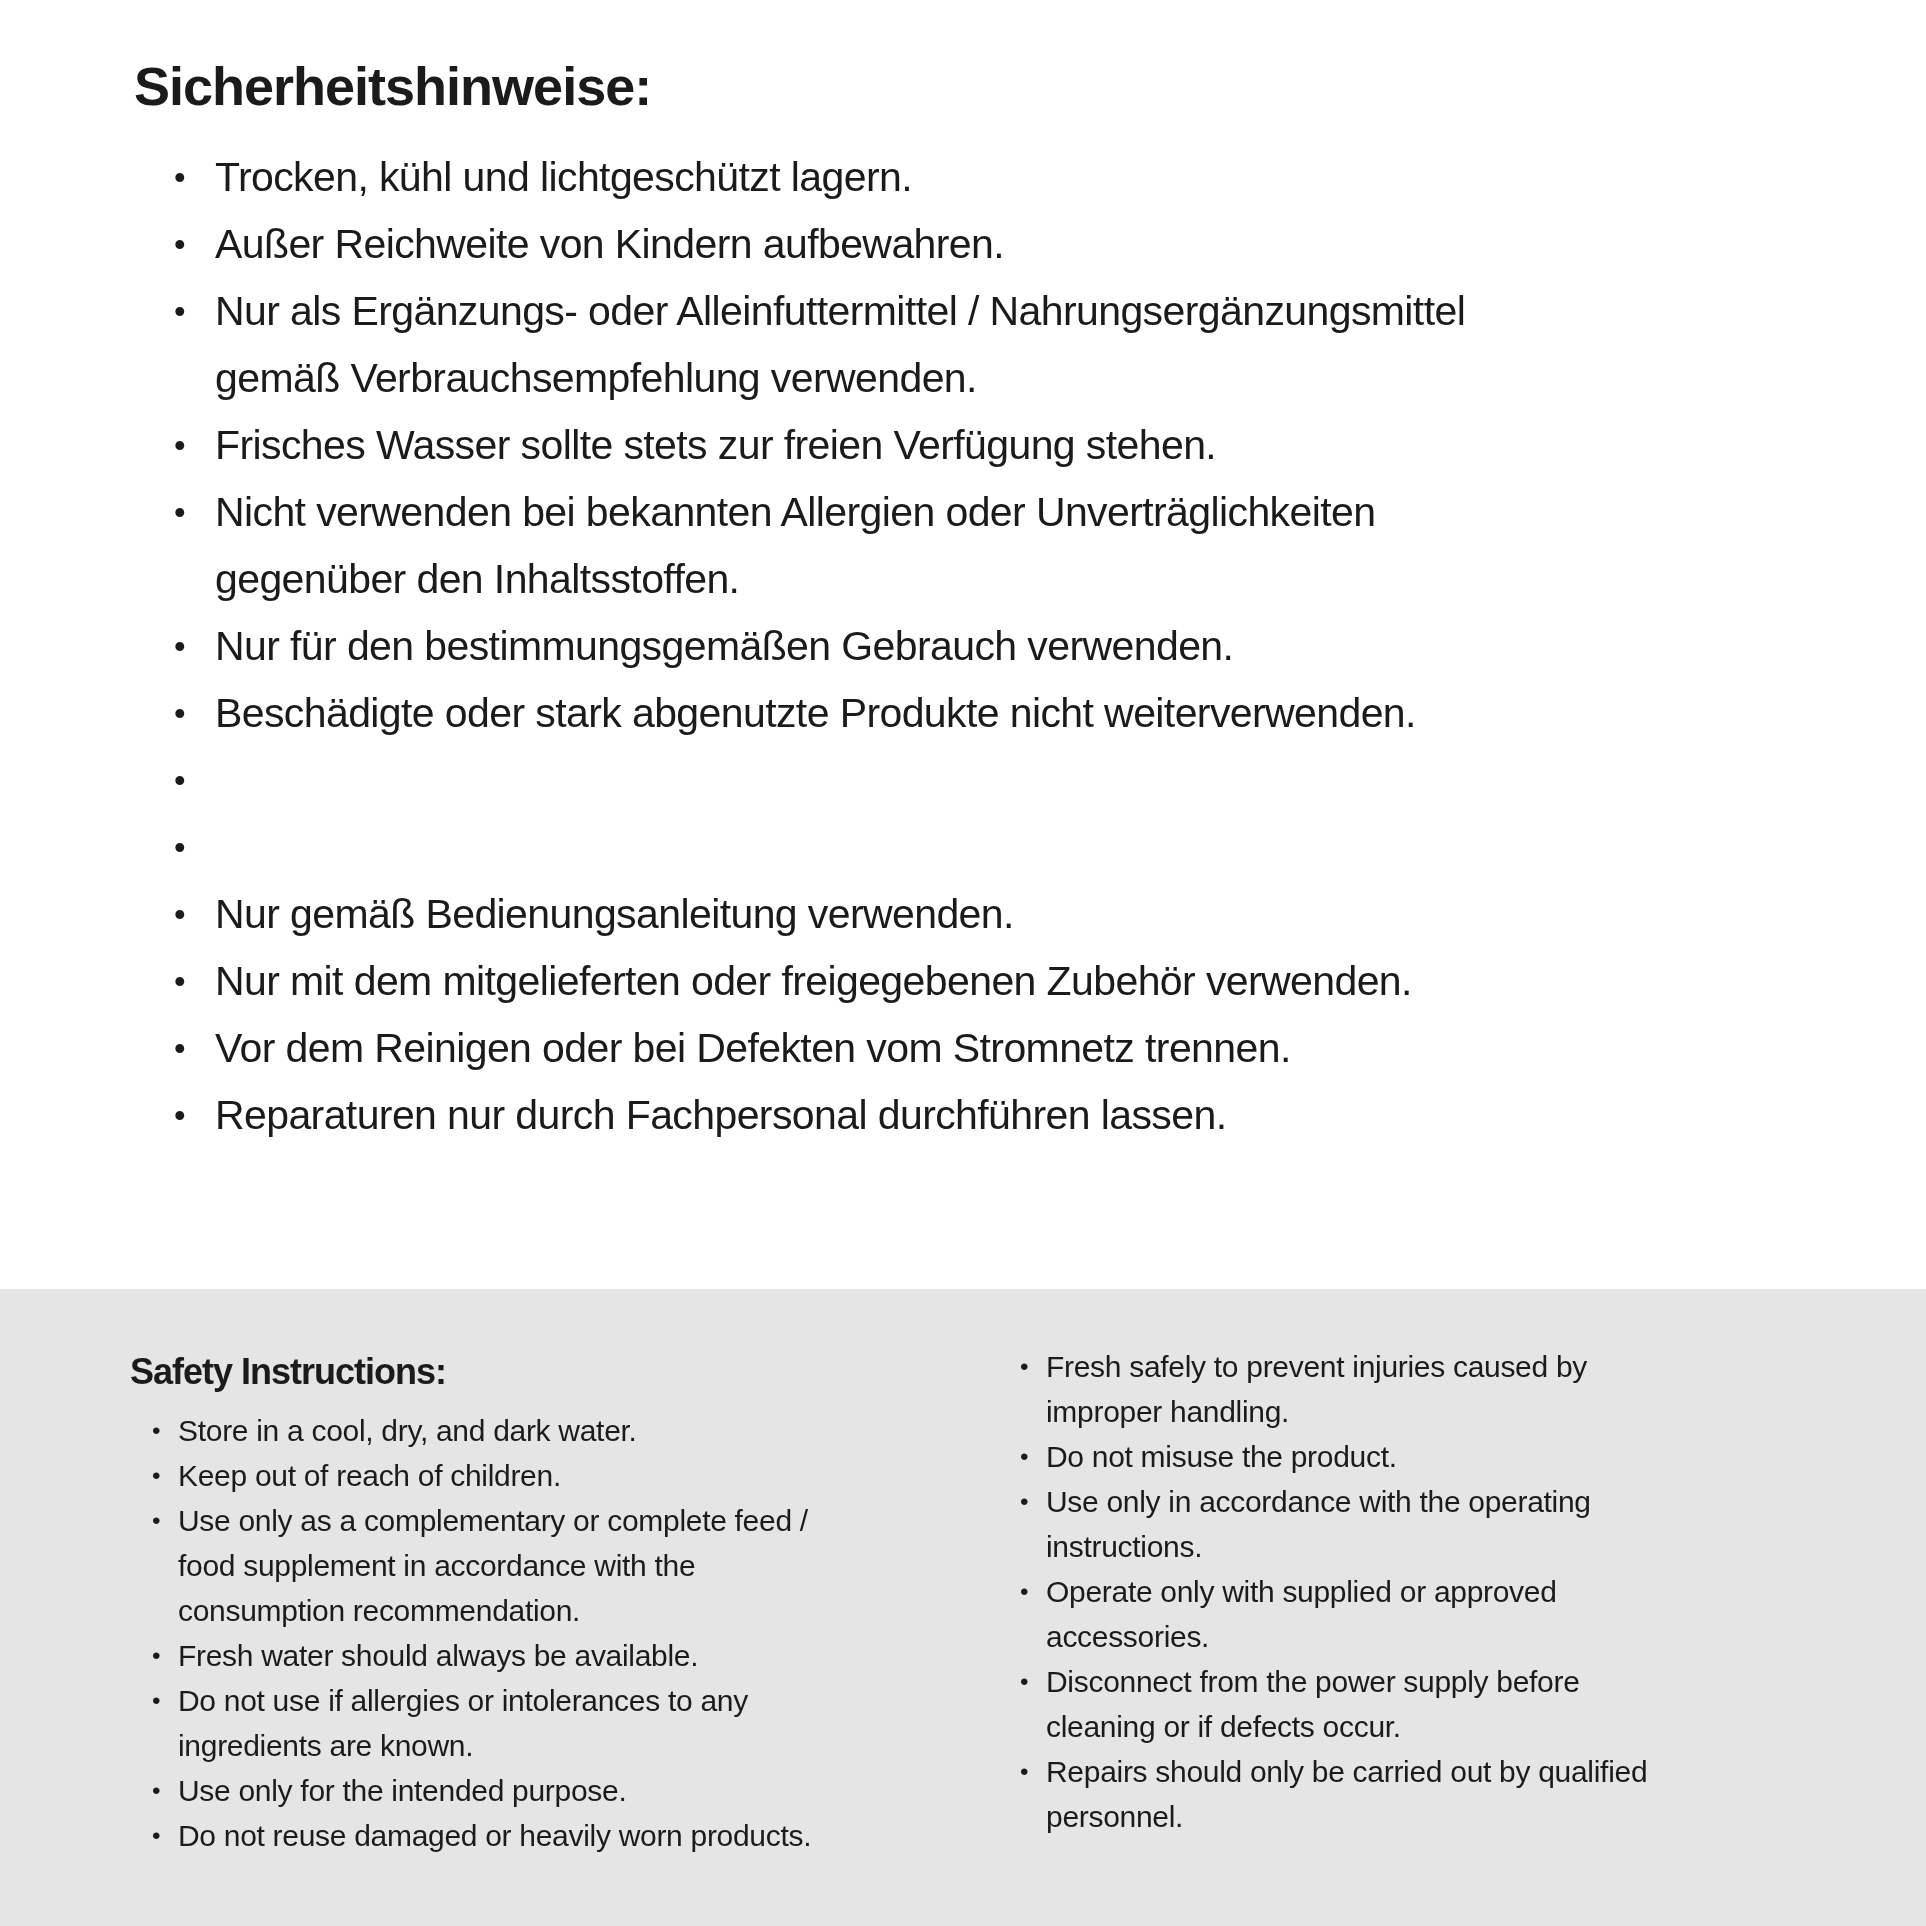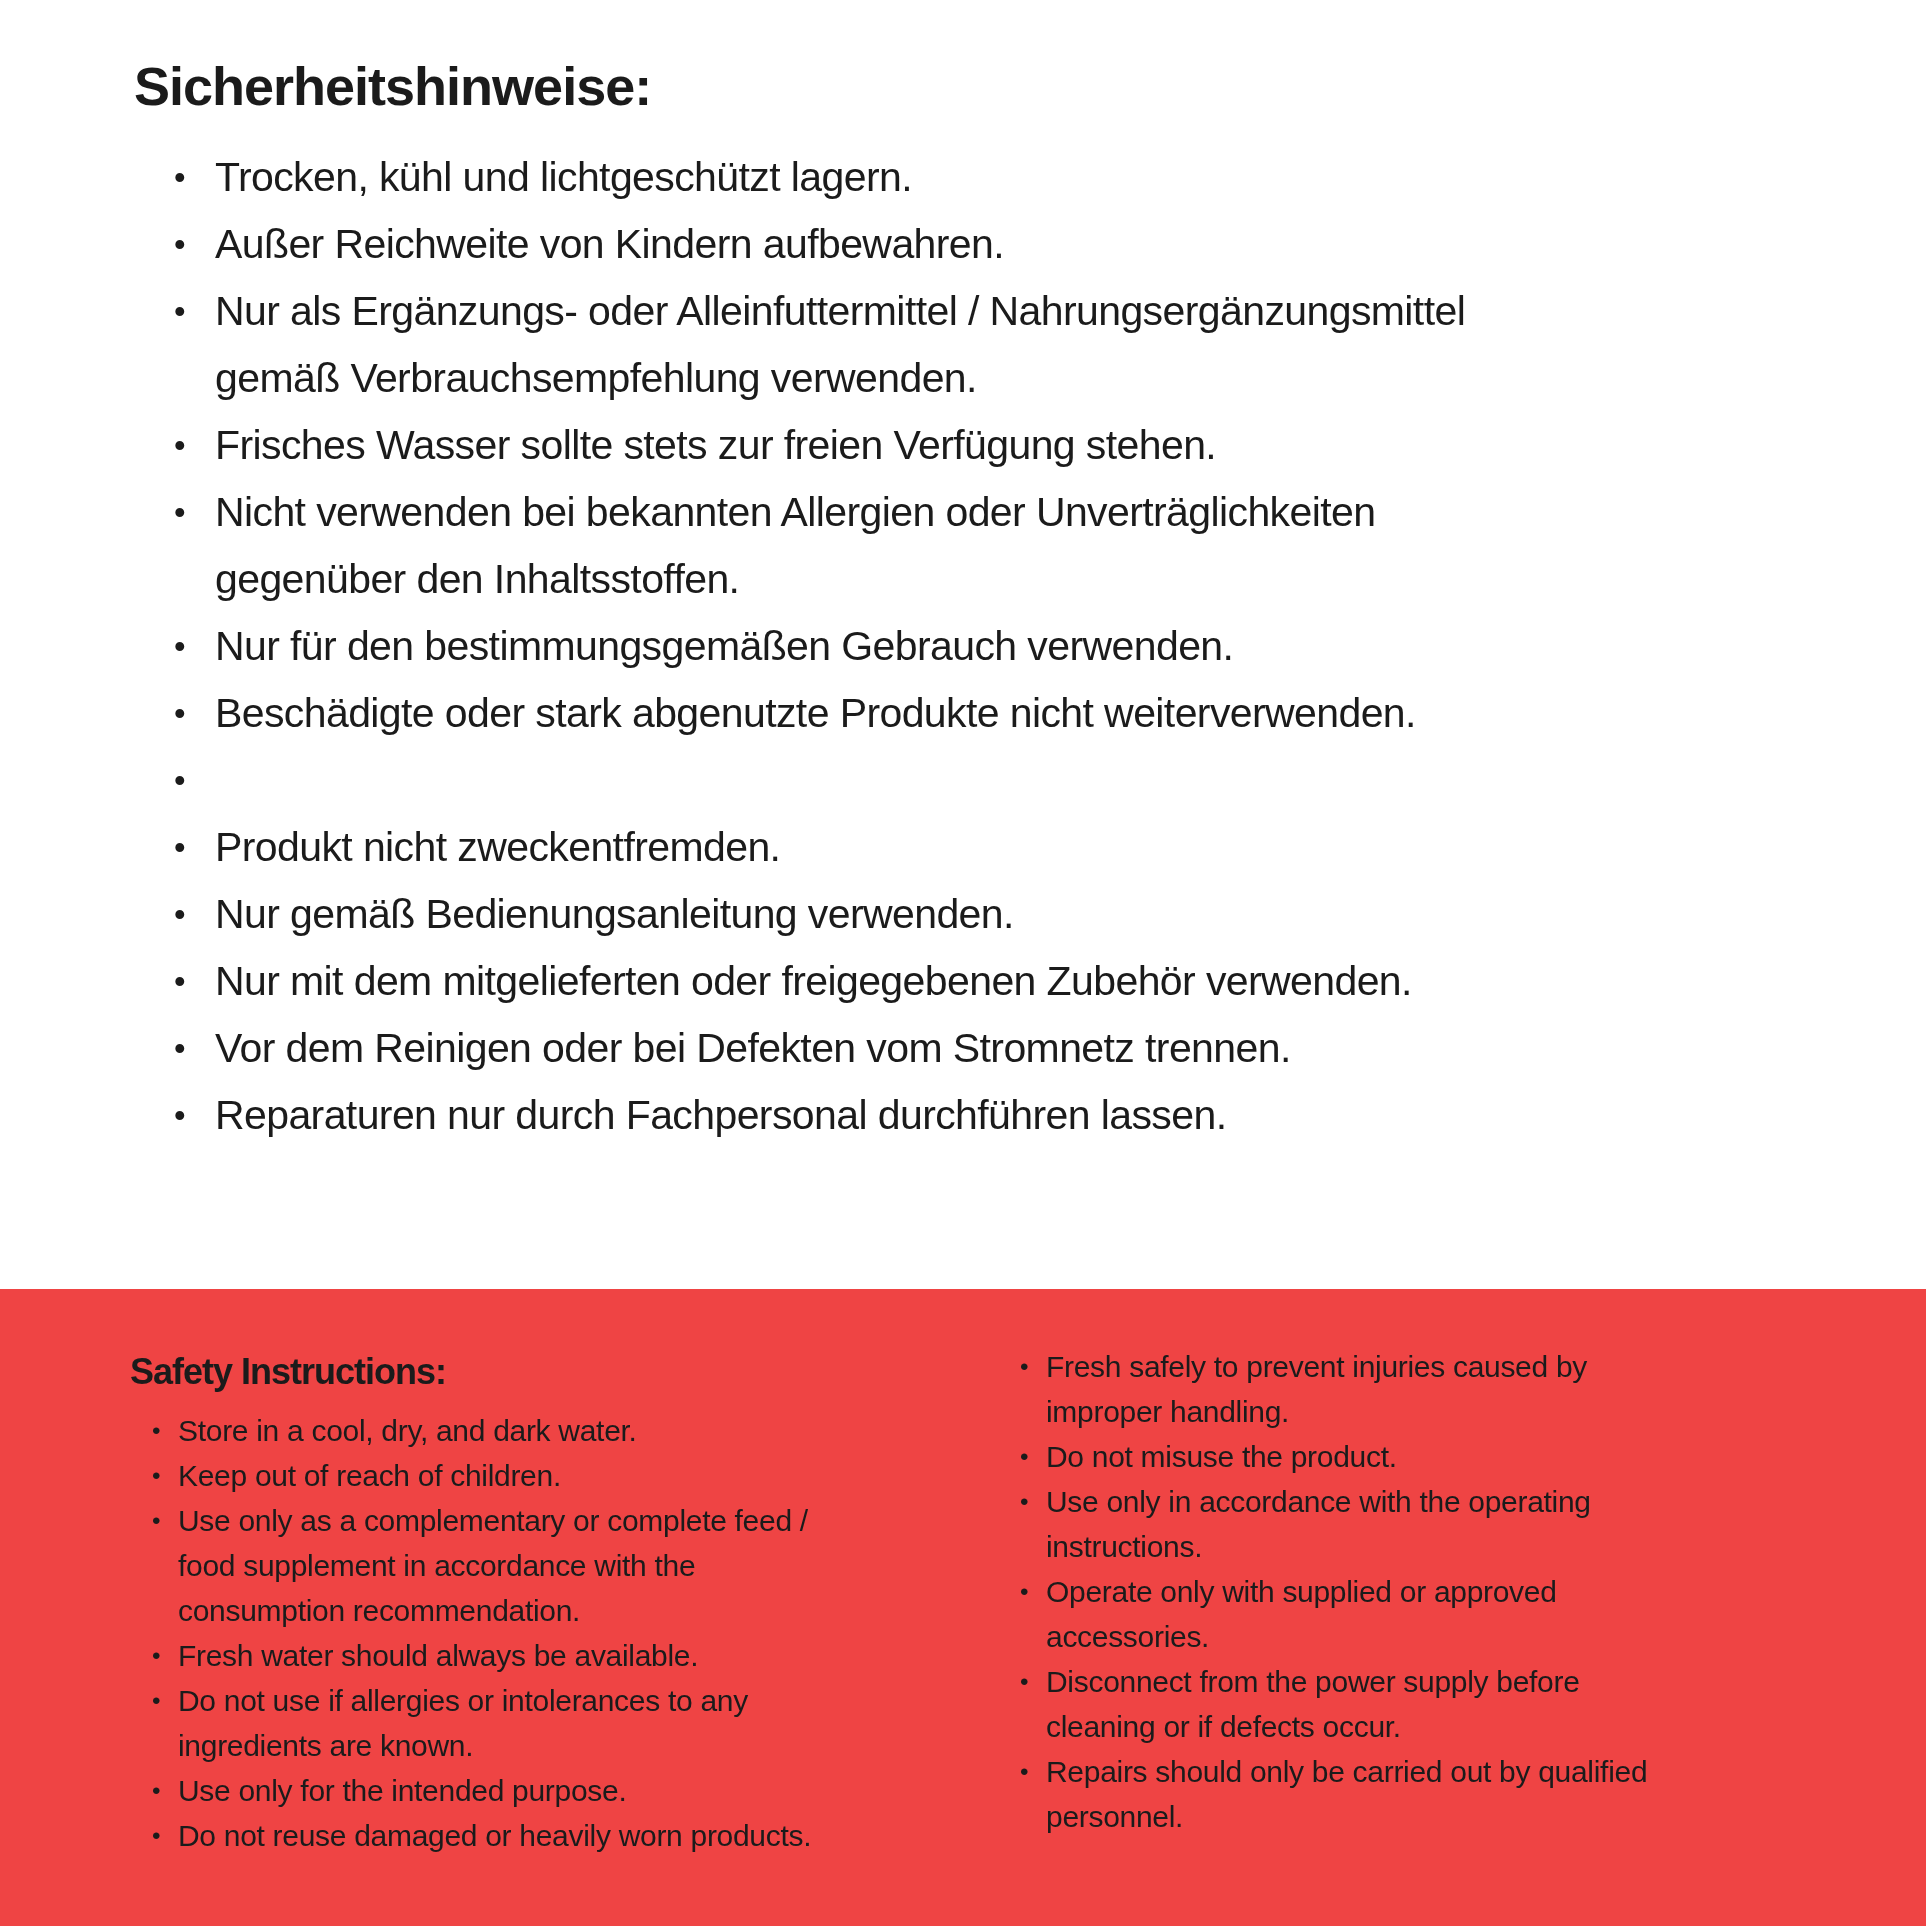--- a/index.html
+++ b/index.html
@@ -46,21 +46,21 @@
     font-size: 33px;
     line-height: 67px;
   }
   .txt { white-space: pre-line; }
 
   
   .en-section {
     position: absolute;
     top: 1289px; left: 0;
     width: 1926px; height: 638px;
-    background: #ef4444;
+    background: #e5e5e5;
   }
   .en-col {
     position: absolute;
     top: 0;
   }
   .en-col.left  { left: 130px;  width: 864px; padding-top: 62px; }
   .en-col.right { left: 998px; width: 892px; padding-top: 55px; }
   .en-title {
     font-size: 36px;
     font-weight: 700;
@@ -121,21 +121,20 @@
       </li>
       <li class="item">
         <span class="dot">•</span>
         <span class="txt">Beschädigte oder stark abgenutzte Produkte nicht weiterverwenden.</span>
       </li>
       <li class="item">
         <span class="dot">•</span>
       </li>
       <li class="item">
         <span class="dot">•</span>
-        <span class="txt">Produkt nicht zweckentfremden.</span>
       </li>
       <li class="item">
         <span class="dot">•</span>
         <span class="txt">Nur gemäß Bedienungsanleitung verwenden.</span>
       </li>
       <li class="item">
         <span class="dot">•</span>
         <span class="txt">Nur mit dem mitgelieferten oder freigegebenen Zubehör verwenden.</span>
       </li>
       <li class="item">

